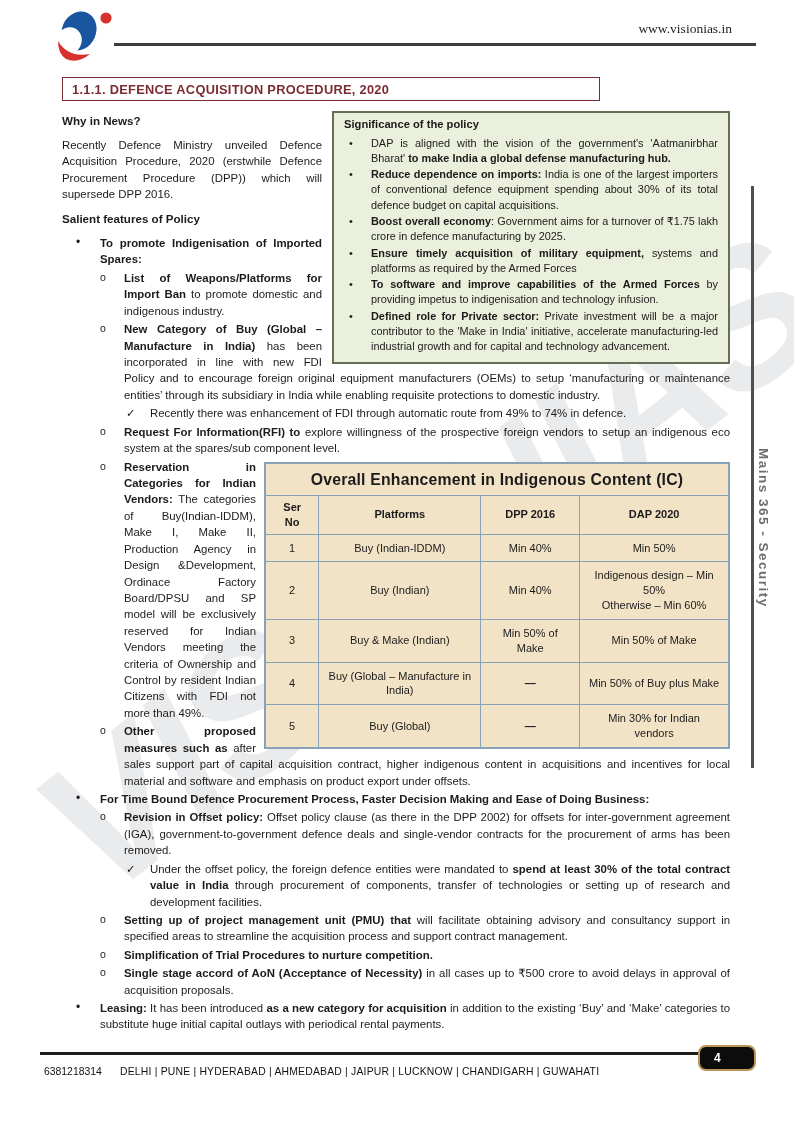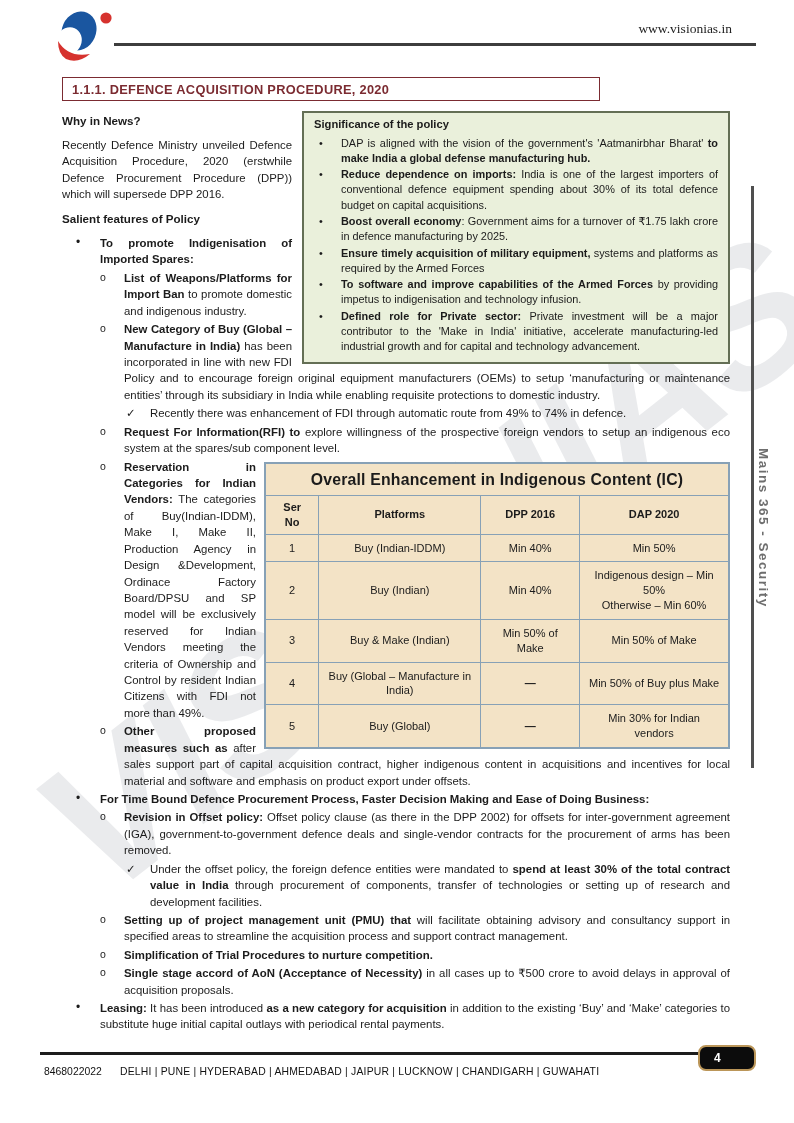--- a/index.html
+++ b/index.html
@@ -28,21 +28,21 @@
   }
   
   .content {
     position:absolute; left:62px; top:109px; width:668px; z-index:1;
     font-size:11.4px; line-height:1.44; text-align:justify;
   }
   .content h3 { font-size:11.6px; margin:4px 0 7px; text-align:left; }
   .content p { margin:0 0 9px; }
   
   .sig-box {
-    float:right; width:428px; margin:2px 0 6px 10px; box-sizing:border-box;
+    float:right; width:398px; margin:2px 0 6px 10px; box-sizing:border-box;
     background:#eaf0db; border:2px solid #646f55; padding:4px 10px 7px;
     font-size:10.9px; line-height:1.4;
   }
   .sig-box h4 { margin:0 0 3px; font-size:11.2px; text-align:left; }
   .sig-li { position:relative; padding-left:27px; margin:0 0 1px; }
   .sig-li .marker { position:absolute; left:5px; top:0; }
   
   .table-wrap { float:right; width:466px; margin:3px 0 6px 8px; }
   table.ic { width:100%; border-collapse:collapse; background:#f3e3c6; border:2.5px solid #87a1b6; font-size:11px; line-height:1.35;padding-left:45px; }
   table.ic td, table.ic th { border:1.2px solid #87a1b6; padding:6px 8px; vertical-align:middle; white-space:pre-line; text-align:center; }
@@ -251,16 +251,16 @@
       <span><b>Leasing:</b><span> It has been introduced </span><b>as a new category for acquisition</b><span> in addition to the existing ‘Buy’ and ‘Make’ categories to substitute huge initial capital outlays with periodical rental payments.</span></span>
     </div>
 
   </div>
 
   <div class="side-line"></div>
   <div class="side-label">Mains 365 - Security</div>
 
   <div class="footer-line"></div>
   <div class="page-badge">4</div>
-  <div class="footer-phone">8468022022</div>
+  <div class="footer-phone">6381218314</div>
   <div class="footer-cities">DELHI | PUNE | HYDERABAD | AHMEDABAD | JAIPUR | LUCKNOW | CHANDIGARH | GUWAHATI</div>
 
 </div>
 
 </body></html>

